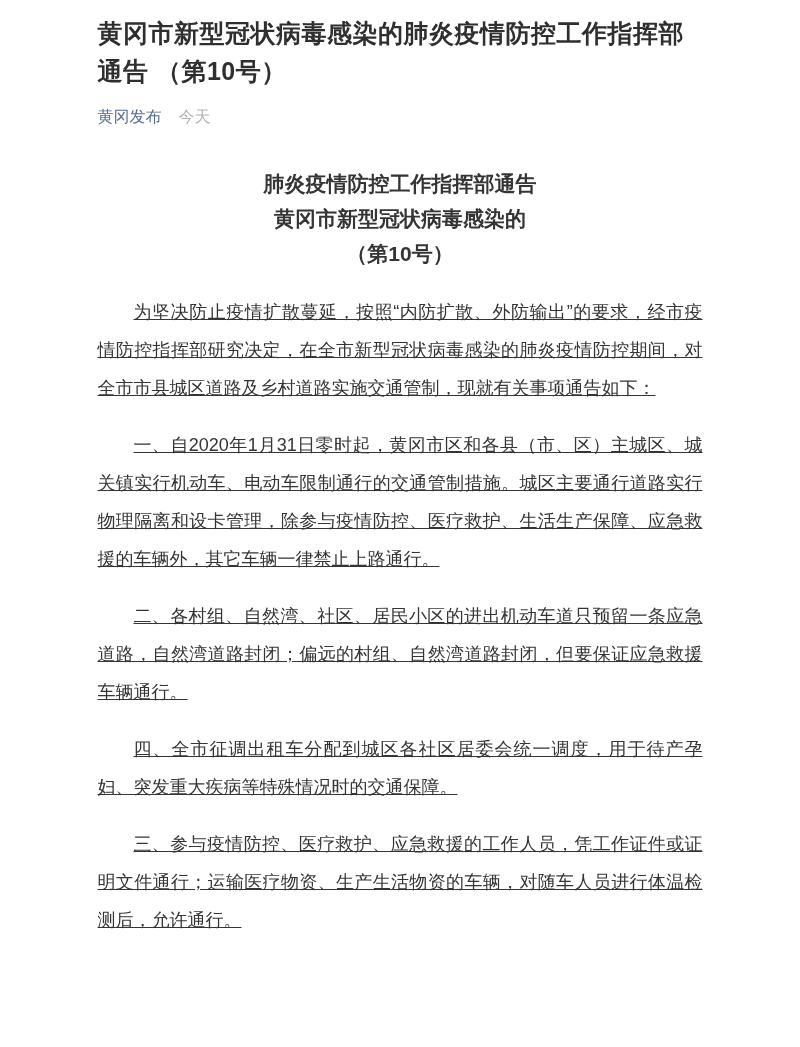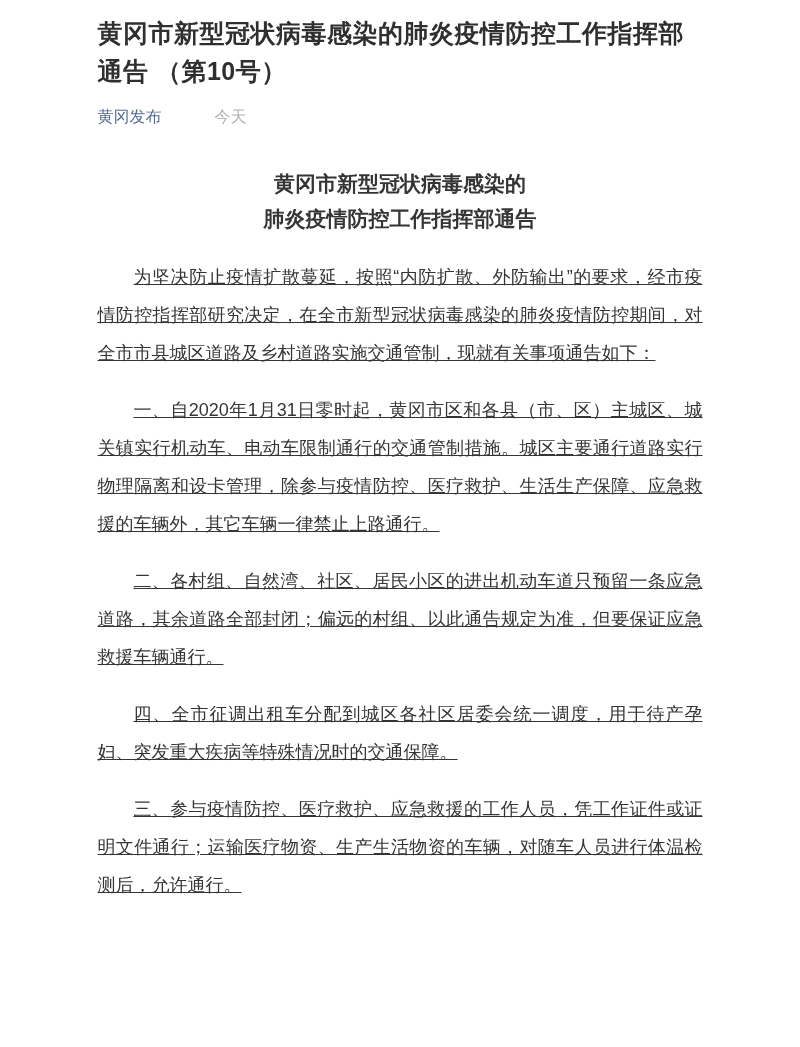--- a/index.html
+++ b/index.html
@@ -20,29 +20,28 @@
     font-weight: 600;
     color: #2f2f2f;
     letter-spacing: 0.5px;
   }
   .meta-row {
     margin-top: 16px;
     font-size: 16px;
     line-height: 22px;
     display: flex;
     align-items: baseline;
-    gap: 26px;
+    gap: 17px;
   }
   .account-name {
     color: #576b95;
     cursor: pointer;
   }
   .publish-date {
     color: #b2b2b2;
-    margin-left: 27px;
   }
   .doc-heading {
     margin-top: 38px;
     text-align: center;
     font-size: 21px;
     font-weight: 700;
     color: #353535;
     line-height: 35px;
   }
   .doc-body {
@@ -65,25 +64,26 @@
 <div class="page">
 
   <h1 class="article-title">黄冈市新型冠状病毒感染的肺炎疫情防控工作指挥部通告 （第10号）</h1>
 
   <div class="meta-row">
     <span class="account-name">黄冈发布</span>
     <span class="publish-date">今天</span>
   </div>
 
   <div class="doc-heading">
+    <div>肺炎疫情防控工作指挥部通告</div>
     <div>黄冈市新型冠状病毒感染的</div>
-    <div>肺炎疫情防控工作指挥部通告</div>
+    <div>（第10号）</div>
   </div>
 
   <div class="doc-body">
     <p>为坚决防止疫情扩散蔓延，按照“内防扩散、外防输出”的要求，经市疫情防控指挥部研究决定，在全市新型冠状病毒感染的肺炎疫情防控期间，对全市市县城区道路及乡村道路实施交通管制，现就有关事项通告如下：</p>
     <p>一、自2020年1月31日零时起，黄冈市区和各县（市、区）主城区、城关镇实行机动车、电动车限制通行的交通管制措施。城区主要通行道路实行物理隔离和设卡管理，除参与疫情防控、医疗救护、生活生产保障、应急救援的车辆外，其它车辆一律禁止上路通行。</p>
-    <p>二、各村组、自然湾、社区、居民小区的进出机动车道只预留一条应急道路，其余道路全部封闭；偏远的村组、以此通告规定为准，但要保证应急救援车辆通行。</p>
+    <p>二、各村组、自然湾、社区、居民小区的进出机动车道只预留一条应急道路，自然湾道路封闭；偏远的村组、自然湾道路封闭，但要保证应急救援车辆通行。</p>
     <p>四、全市征调出租车分配到城区各社区居委会统一调度，用于待产孕妇、突发重大疾病等特殊情况时的交通保障。</p>
     <p>三、参与疫情防控、医疗救护、应急救援的工作人员，凭工作证件或证明文件通行；运输医疗物资、生产生活物资的车辆，对随车人员进行体温检测后，允许通行。</p>
   </div>
 
 </div>
 
 </body></html>

